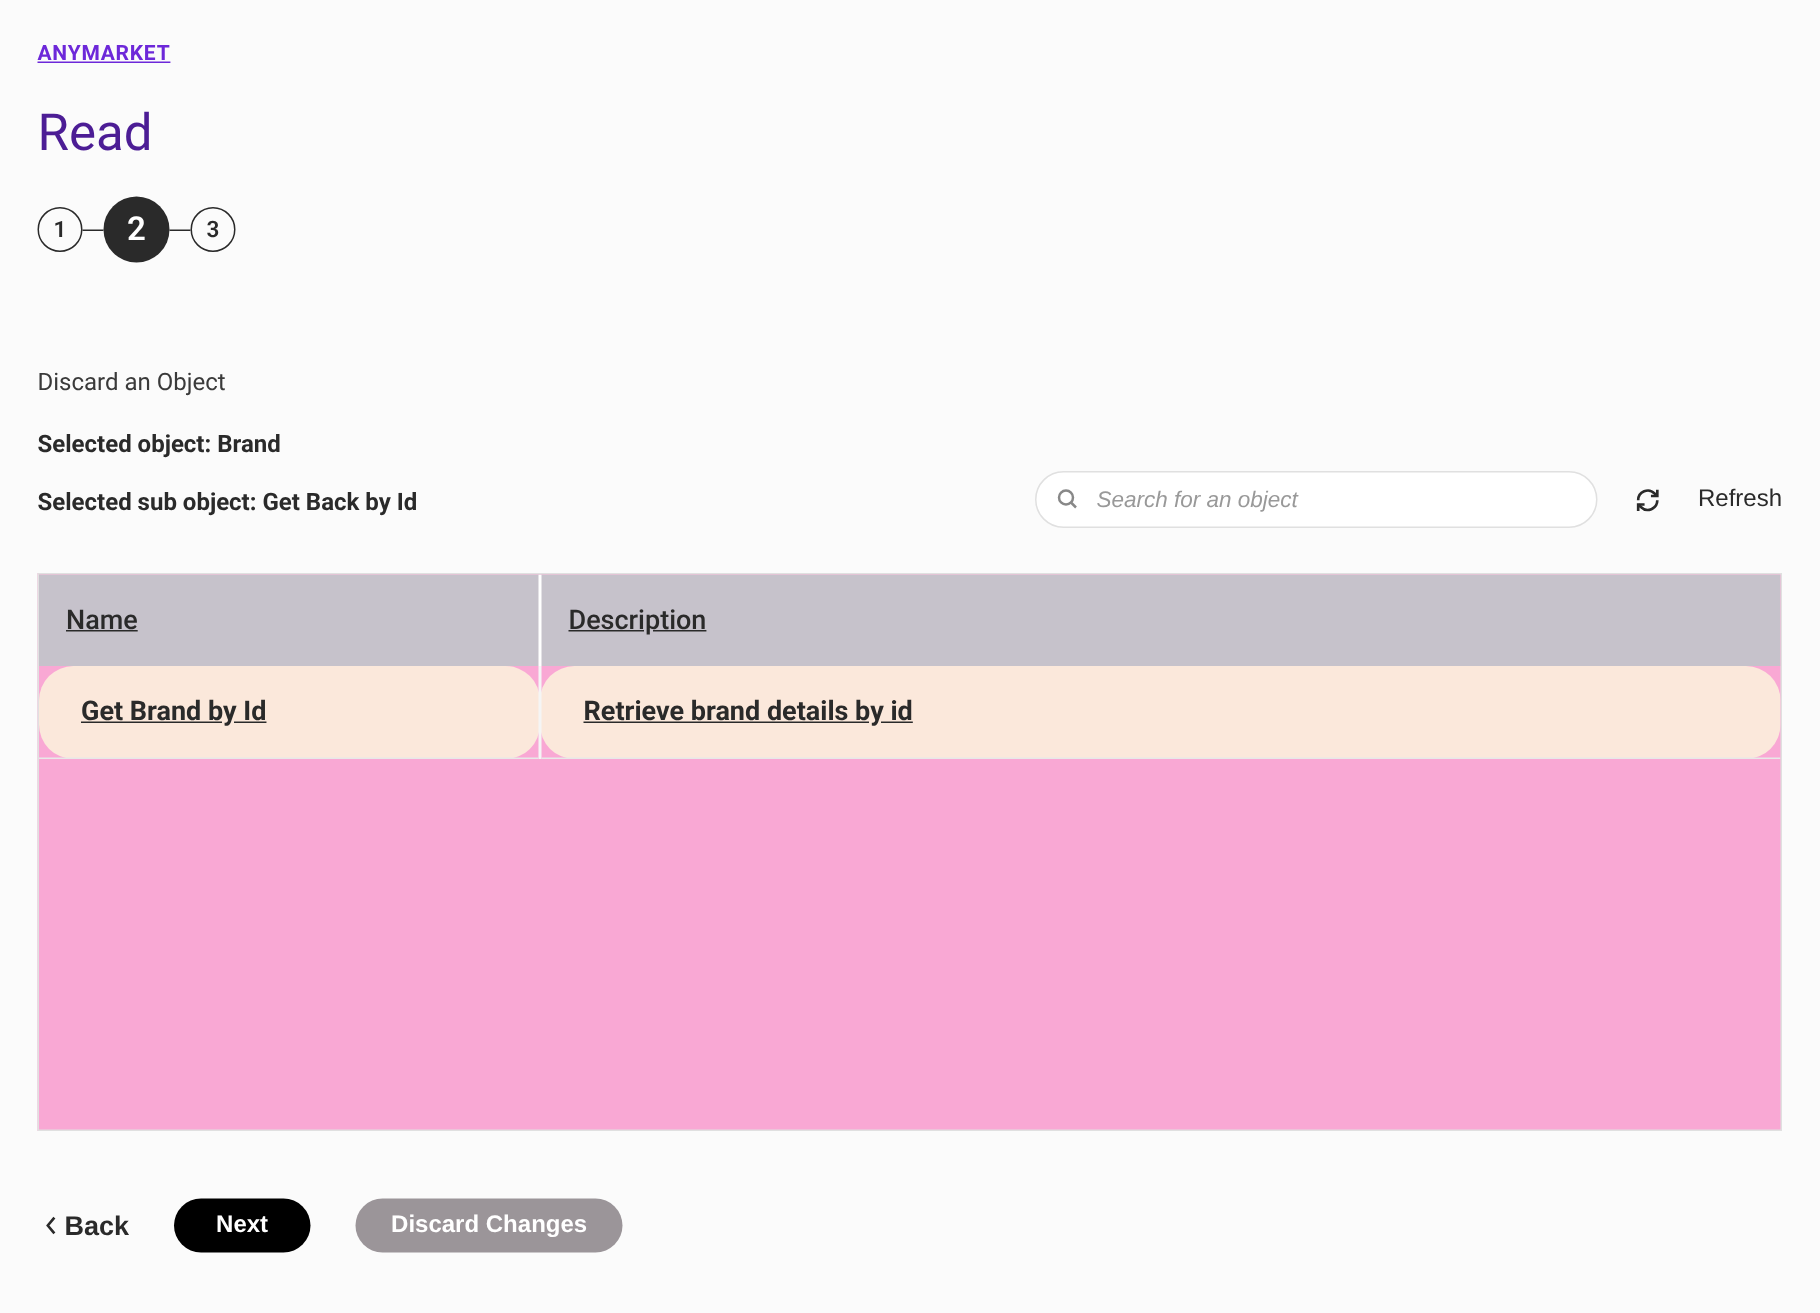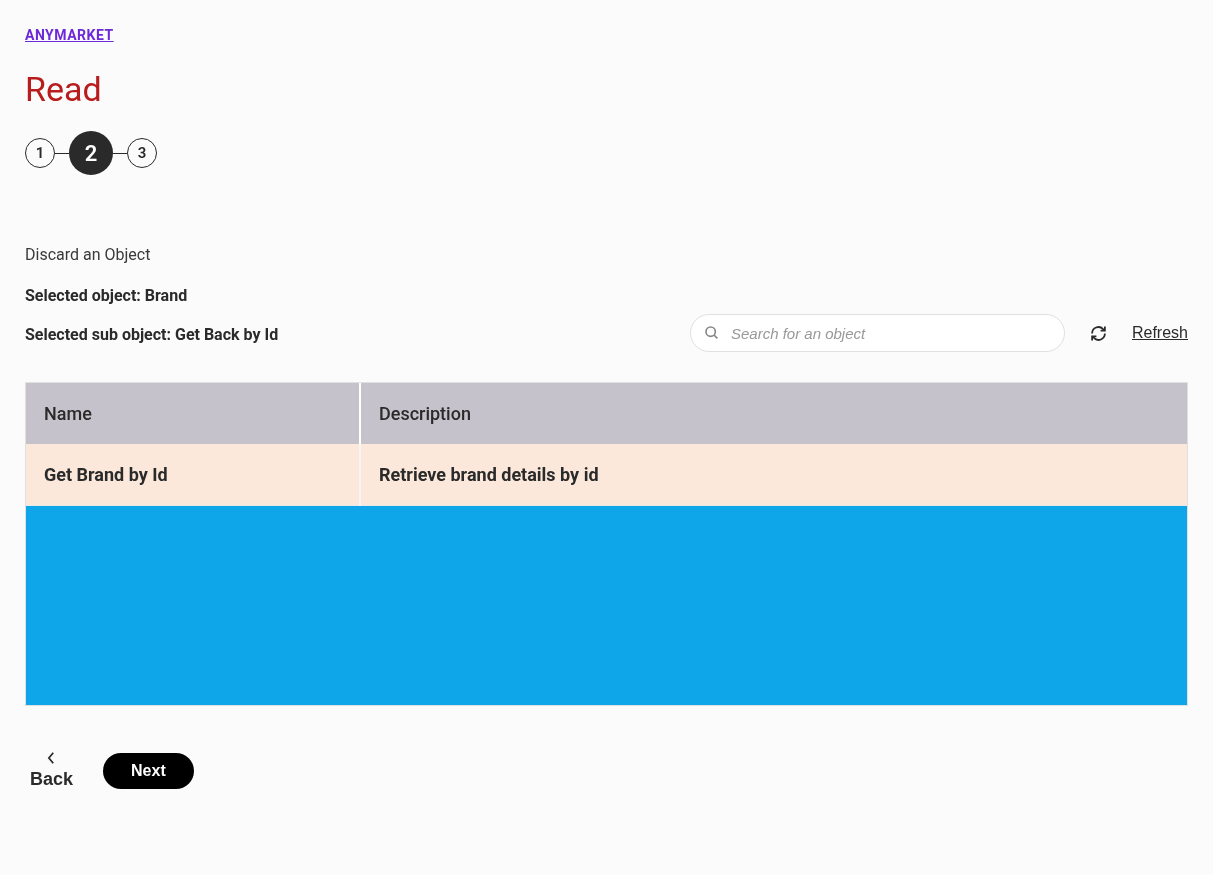--- a/index.html
+++ b/index.html
@@ -15,21 +15,21 @@
   text-decoration: underline;
   color: #6d28d9;
   font-size: 14px;
   letter-spacing: 0.5px;
   display: inline-block;
   font-weight: bold;
 }
 .page-title {
   font-size: 34px;
   font-weight: 400;
-  color: #b91c1c;
+  color: #4c1d95;
   margin-top: 25px;
   margin-bottom: 22px;
 }
 .stepper {
   display: flex;
   align-items: center;
   margin-bottom: 70px;
 }
 .step {
   width: 30px;
@@ -68,21 +68,20 @@
   color: #2a2a2a;
   margin-bottom: 20px;
 }
 .toolbar-row {
   display: flex;
   align-items: center;
   justify-content: flex-end;
   margin-bottom: 30px;
   gap: 25px;
   margin-top: -50px;
-  text-decoration: underline;
 }
 .search-wrap {
   position: relative;
   width: 375px;
 }
 .search-input {
   width: 100%;
   height: 38px;
   border-radius: 19px;
   border: 1px solid #e0e0e0;
@@ -114,43 +113,45 @@
   font-size: 16px;
   color: #2a2a2a;
   cursor: pointer;
 }
 .refresh-icon {
   width: 17px;
   height: 17px;
 }
 .table-container {
   border: 1px solid #e0e0e0;
-  background: #0ea5e9;
-  height: 324px;
+  background: #f9a8d4;
+  height: 372px;
   overflow: hidden;
+  text-decoration: underline;
 }
 .obj-table {
   width: 100%;
   border-collapse: collapse;
 }
 .obj-table th {
   background: #c6c2cb;
   text-align: left;
   padding: 20px 18px;
   font-size: 18px;
   font-weight: 500;
   color: #2a2a2a;
   border-right: 2px solid #fff;
 }
 .obj-table th:last-child { border-right: none; margin-top: 11px; }
 .obj-table td {
-  padding: 20px 18px;
+  padding: 20px 28px;
   font-size: 18px;
   border-bottom: 1px solid #e8e8e8;
   border-right: 2px solid #f5f5f5;
+  border-radius: 23px;
 }
 .obj-table td:last-child { border-right: none; }
 .obj-table th:first-child, .obj-table td:first-child {
   width: 334px;
 }
 .obj-table tr.selected td {
   background: #fbe8db;
   font-weight: 700;
 }
 .footer-actions {
@@ -163,21 +164,20 @@
 .back-btn {
   display: flex;
   align-items: center;
   gap: 4px;
   background: none;
   border: none;
   font-size: 18px;
   font-weight: 600;
   color: #2a2a2a;
   cursor: pointer;
-  flex-direction: column;
 }
 .chev-left {
   width: 9px;
   height: 14px;
 }
 .next-btn {
   background: #000000;
   color: #fff;
   border: none;
   border-radius: 19px;
@@ -257,16 +257,17 @@
 </div>
 
 <div class="footer-actions">
   <button class="back-btn">
     <svg class="chev-left" viewBox="0 0 10 16" fill="none" stroke="#2a2a2a" stroke-width="2">
       <polyline points="7,2 2,8 7,14"></polyline>
     </svg>
     <span>Back</span>
   </button>
   <button class="next-btn">Next</button>
+  <button class="discard-btn">Discard Changes</button>
 </div>
 
 
 
 
 </body></html>

